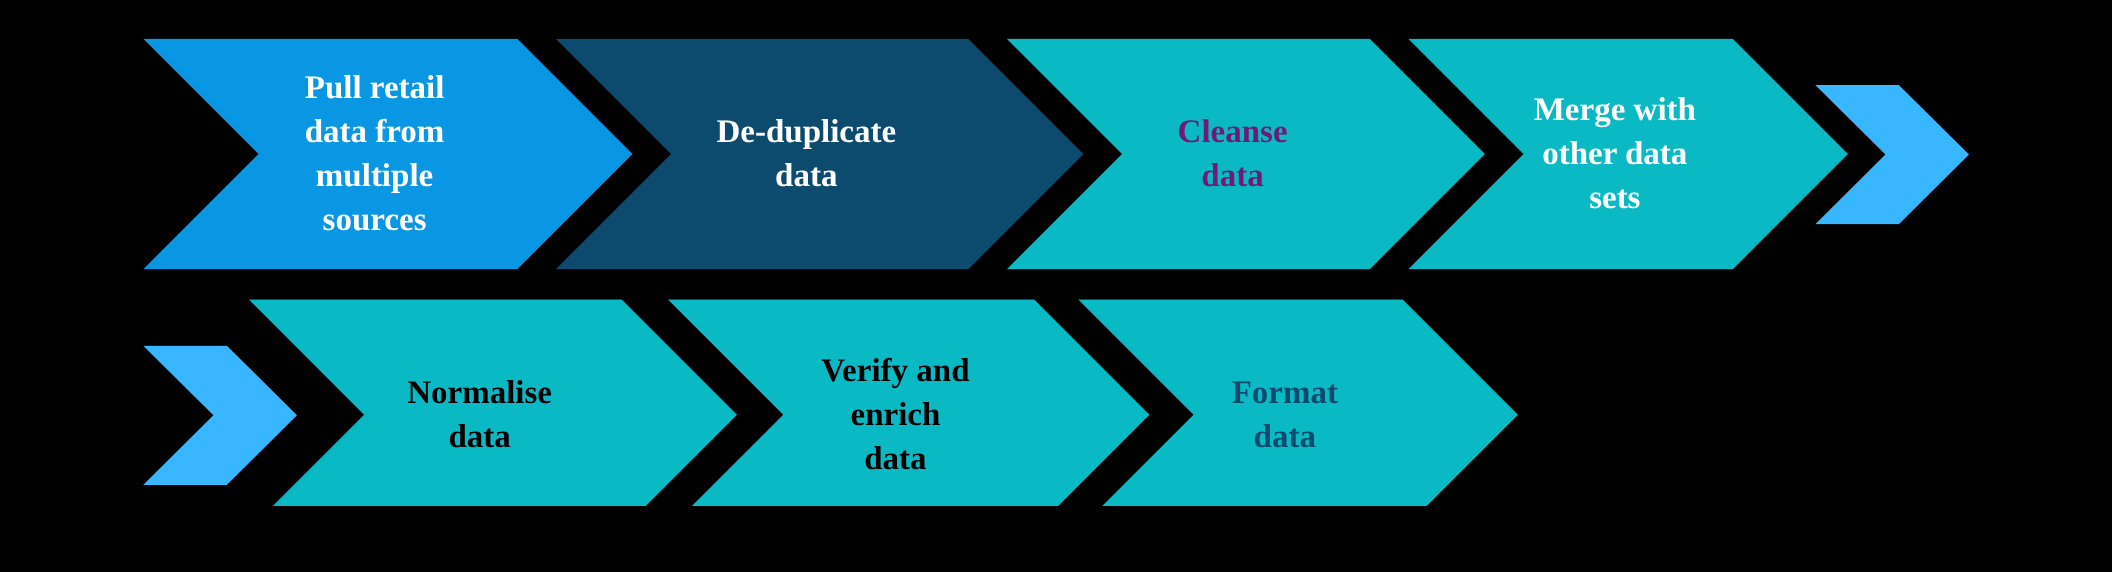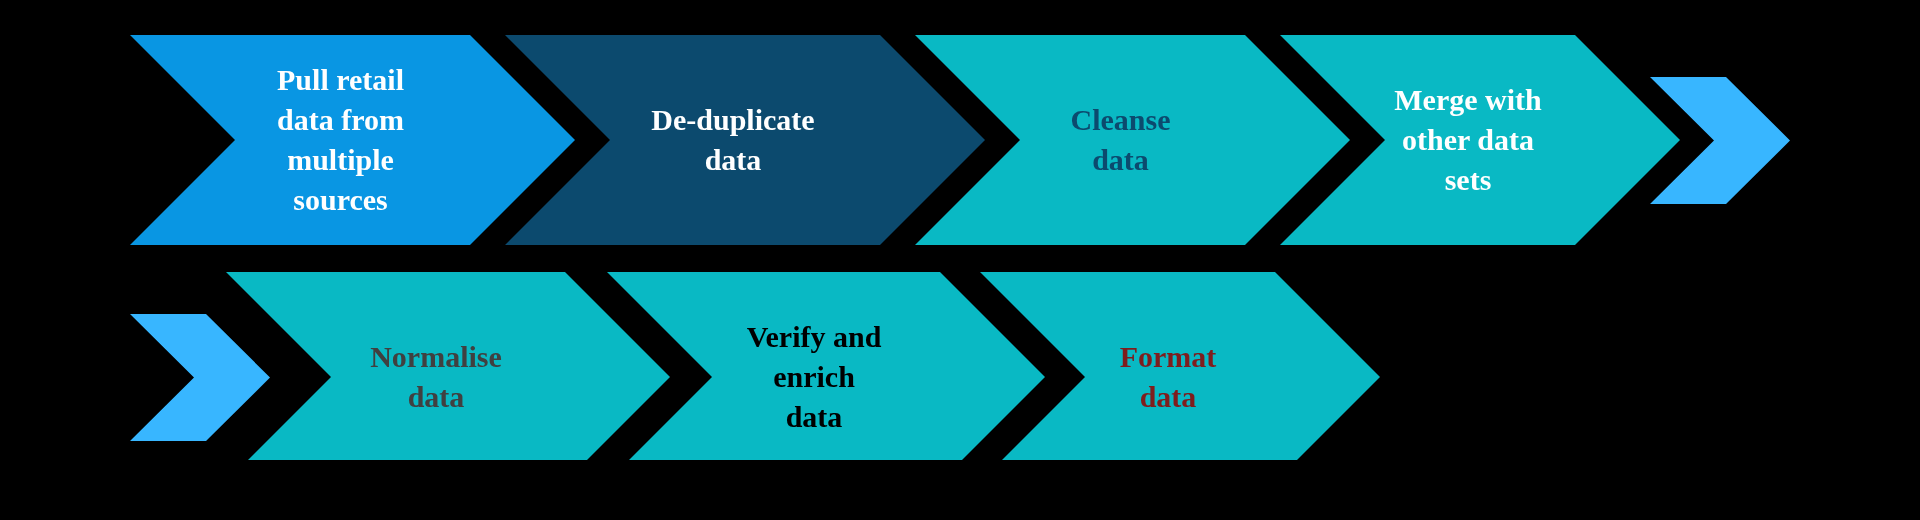--- a/index.html
+++ b/index.html
@@ -65,44 +65,44 @@
 multiple
 sources</div>
   </div>
 
   <div class="chevron" style="left: 505px; top: 35px; width: 480px; background-color: #0c4a6e;">
     <div class="label" style="color: rgb(255, 255, 255);">De-duplicate
 data</div>
   </div>
 
   <div class="chevron" style="left: 915px; top: 35px; width: 435px; background-color: rgb(9, 185, 196);">
-    <div class="label" style="color: #0c4a6e;">Cleanse
+    <div class="label" style="color: #701a75;">Cleanse
 data</div>
   </div>
 
   <div class="chevron" style="left: 1280px; top: 35px; width: 400px; background-color: rgb(9, 185, 196);">
     <div class="label" style="color: rgb(255, 255, 255);">Merge with
 other data
 sets</div>
   </div>
 
   <div class="connector" style="left: 1650px; top: 77px; background-color: rgb(56, 182, 255);"></div>
 
   <div class="connector" style="left: 130px; top: 314px; background-color: rgb(56, 182, 255);"></div>
 
   <div class="chevron" style="left: 226px; top: 272px; width: 444px; background-color: rgb(9, 185, 196);">
-    <div class="label" style="color: #404040;">Normalise
+    <div class="label" style="color: #000000;">Normalise
 data</div>
   </div>
 
   <div class="chevron" style="left: 607px; top: 272px; width: 438px; background-color: rgb(9, 185, 196);">
     <div class="label" style="color: #000000;">Verify and
 enrich
 data</div>
   </div>
 
   <div class="chevron" style="left: 980px; top: 272px; width: 400px; background-color: rgb(9, 185, 196);">
-    <div class="label" style="color: #7f1d1d;">Format
+    <div class="label" style="color: #0c4a6e;">Format
 data</div>
   </div>
 
 
 </div>
 
 </body></html>

